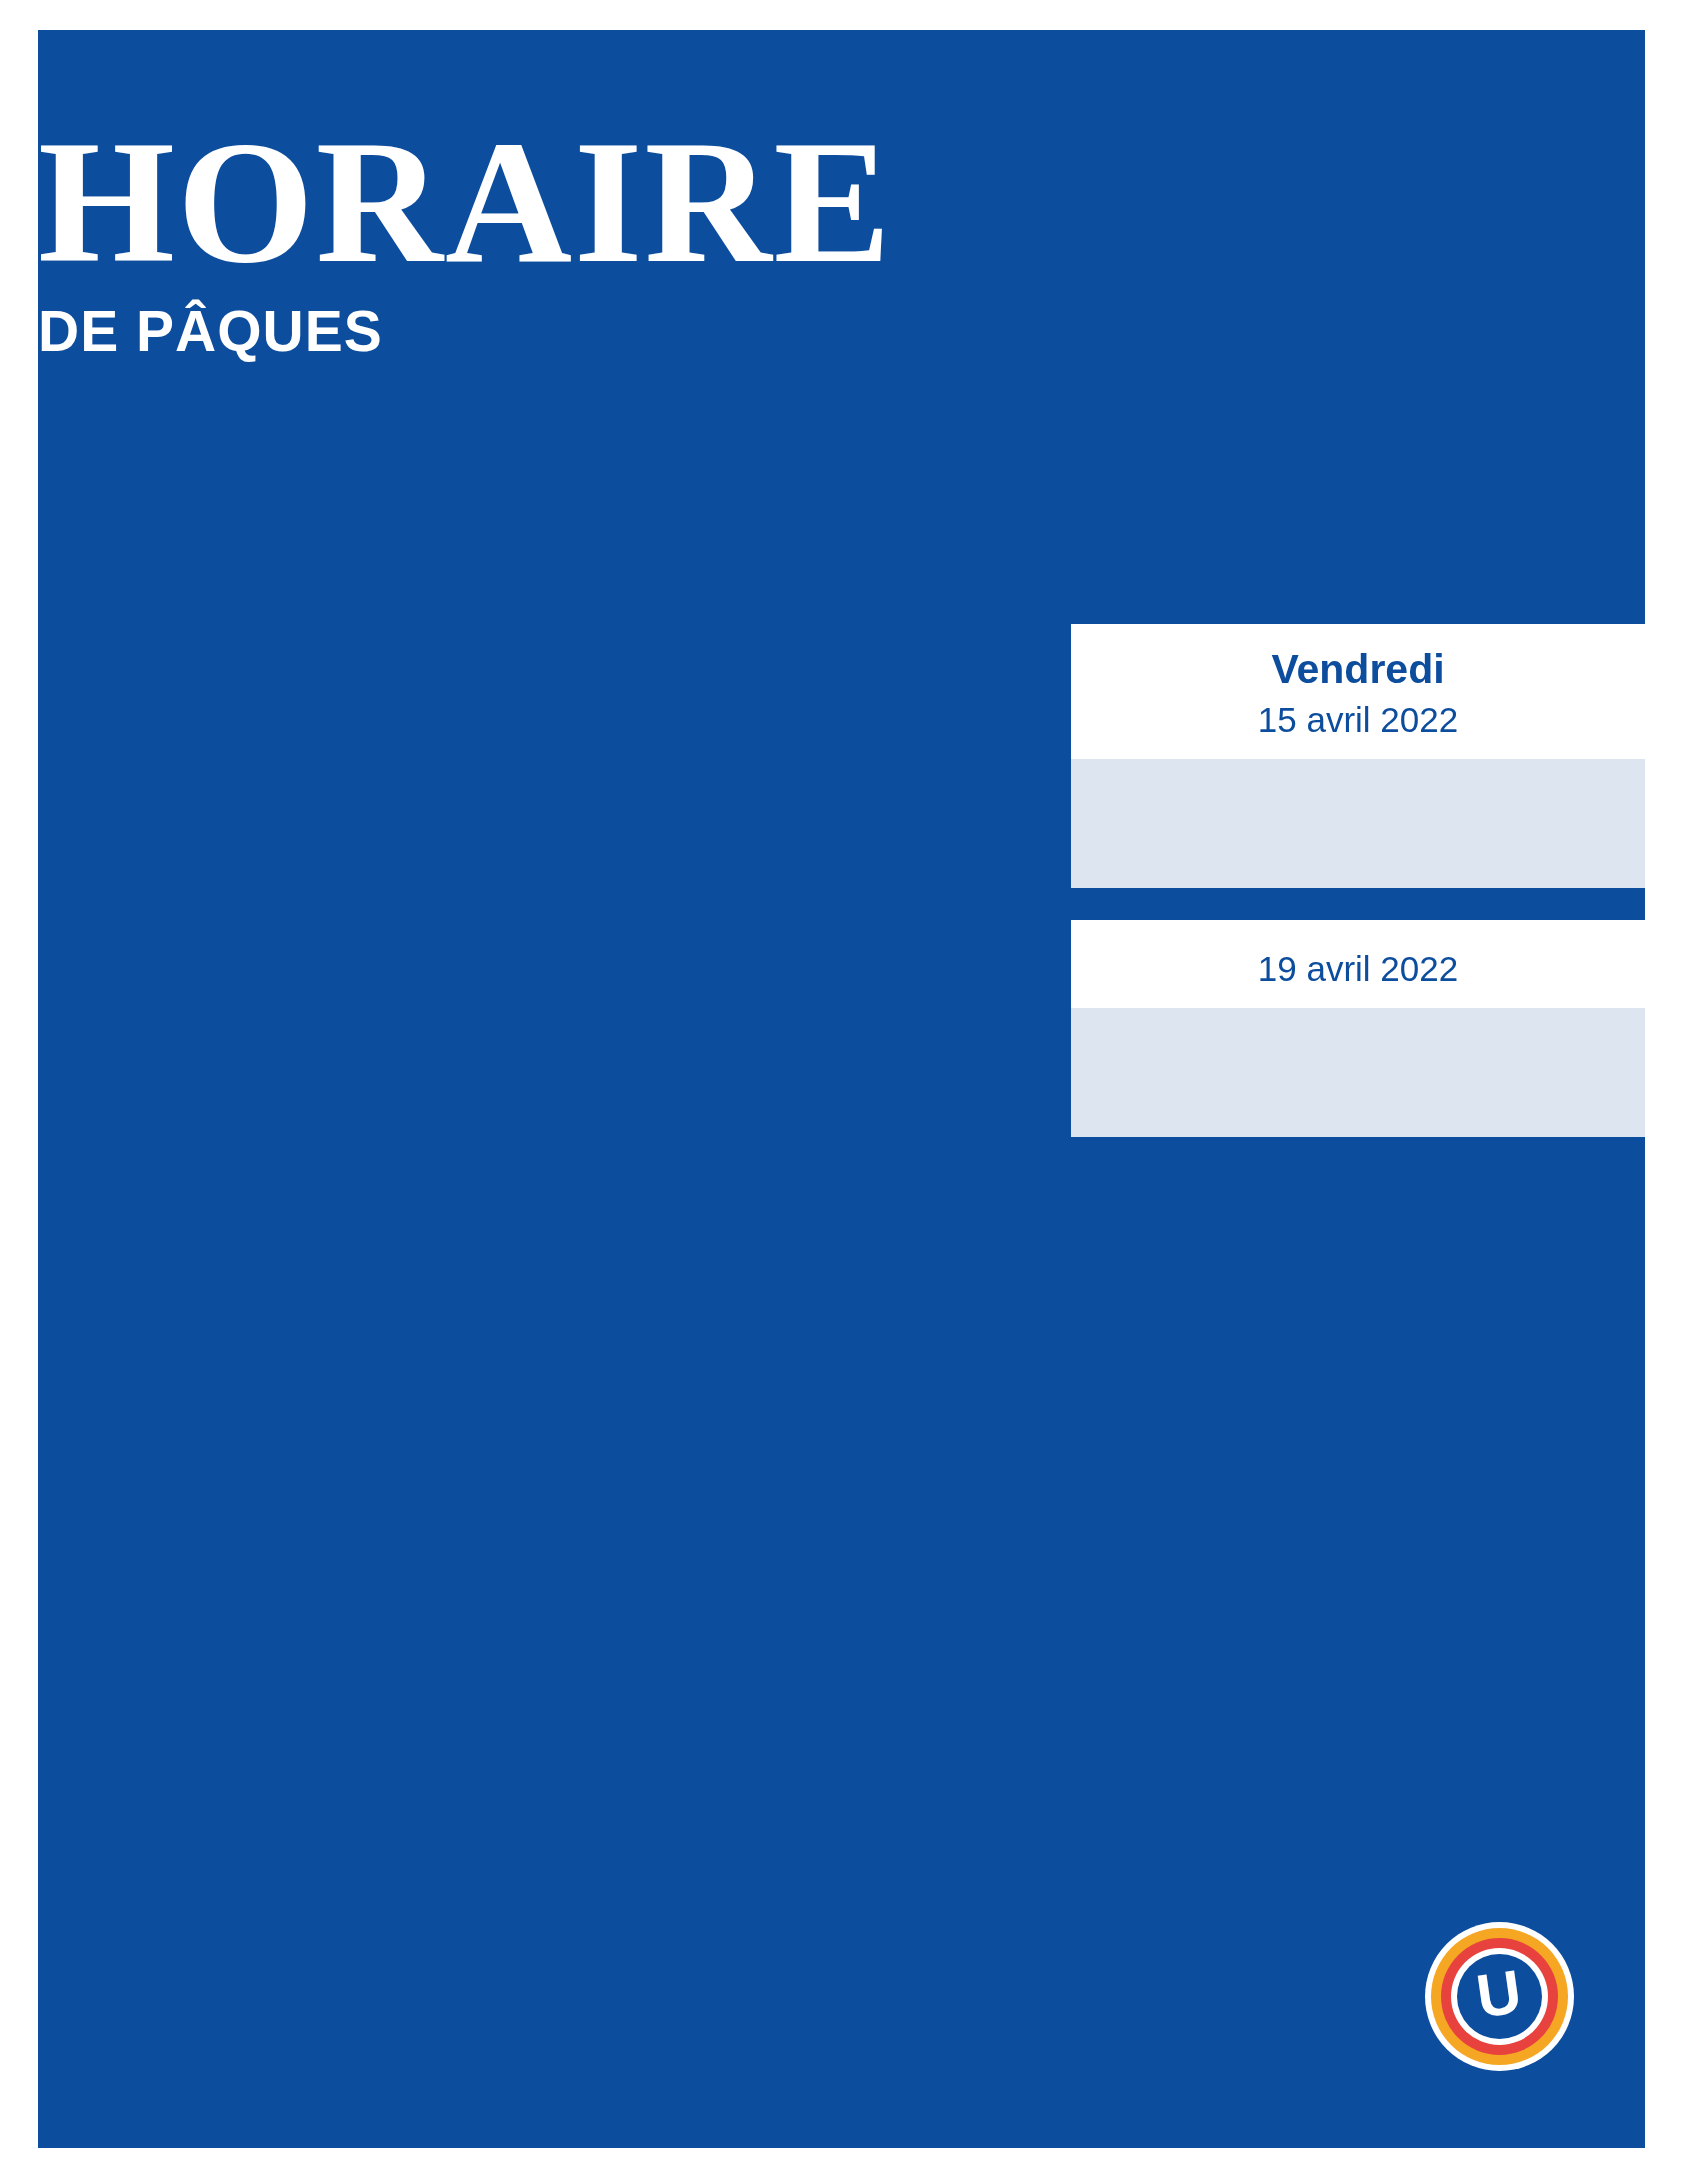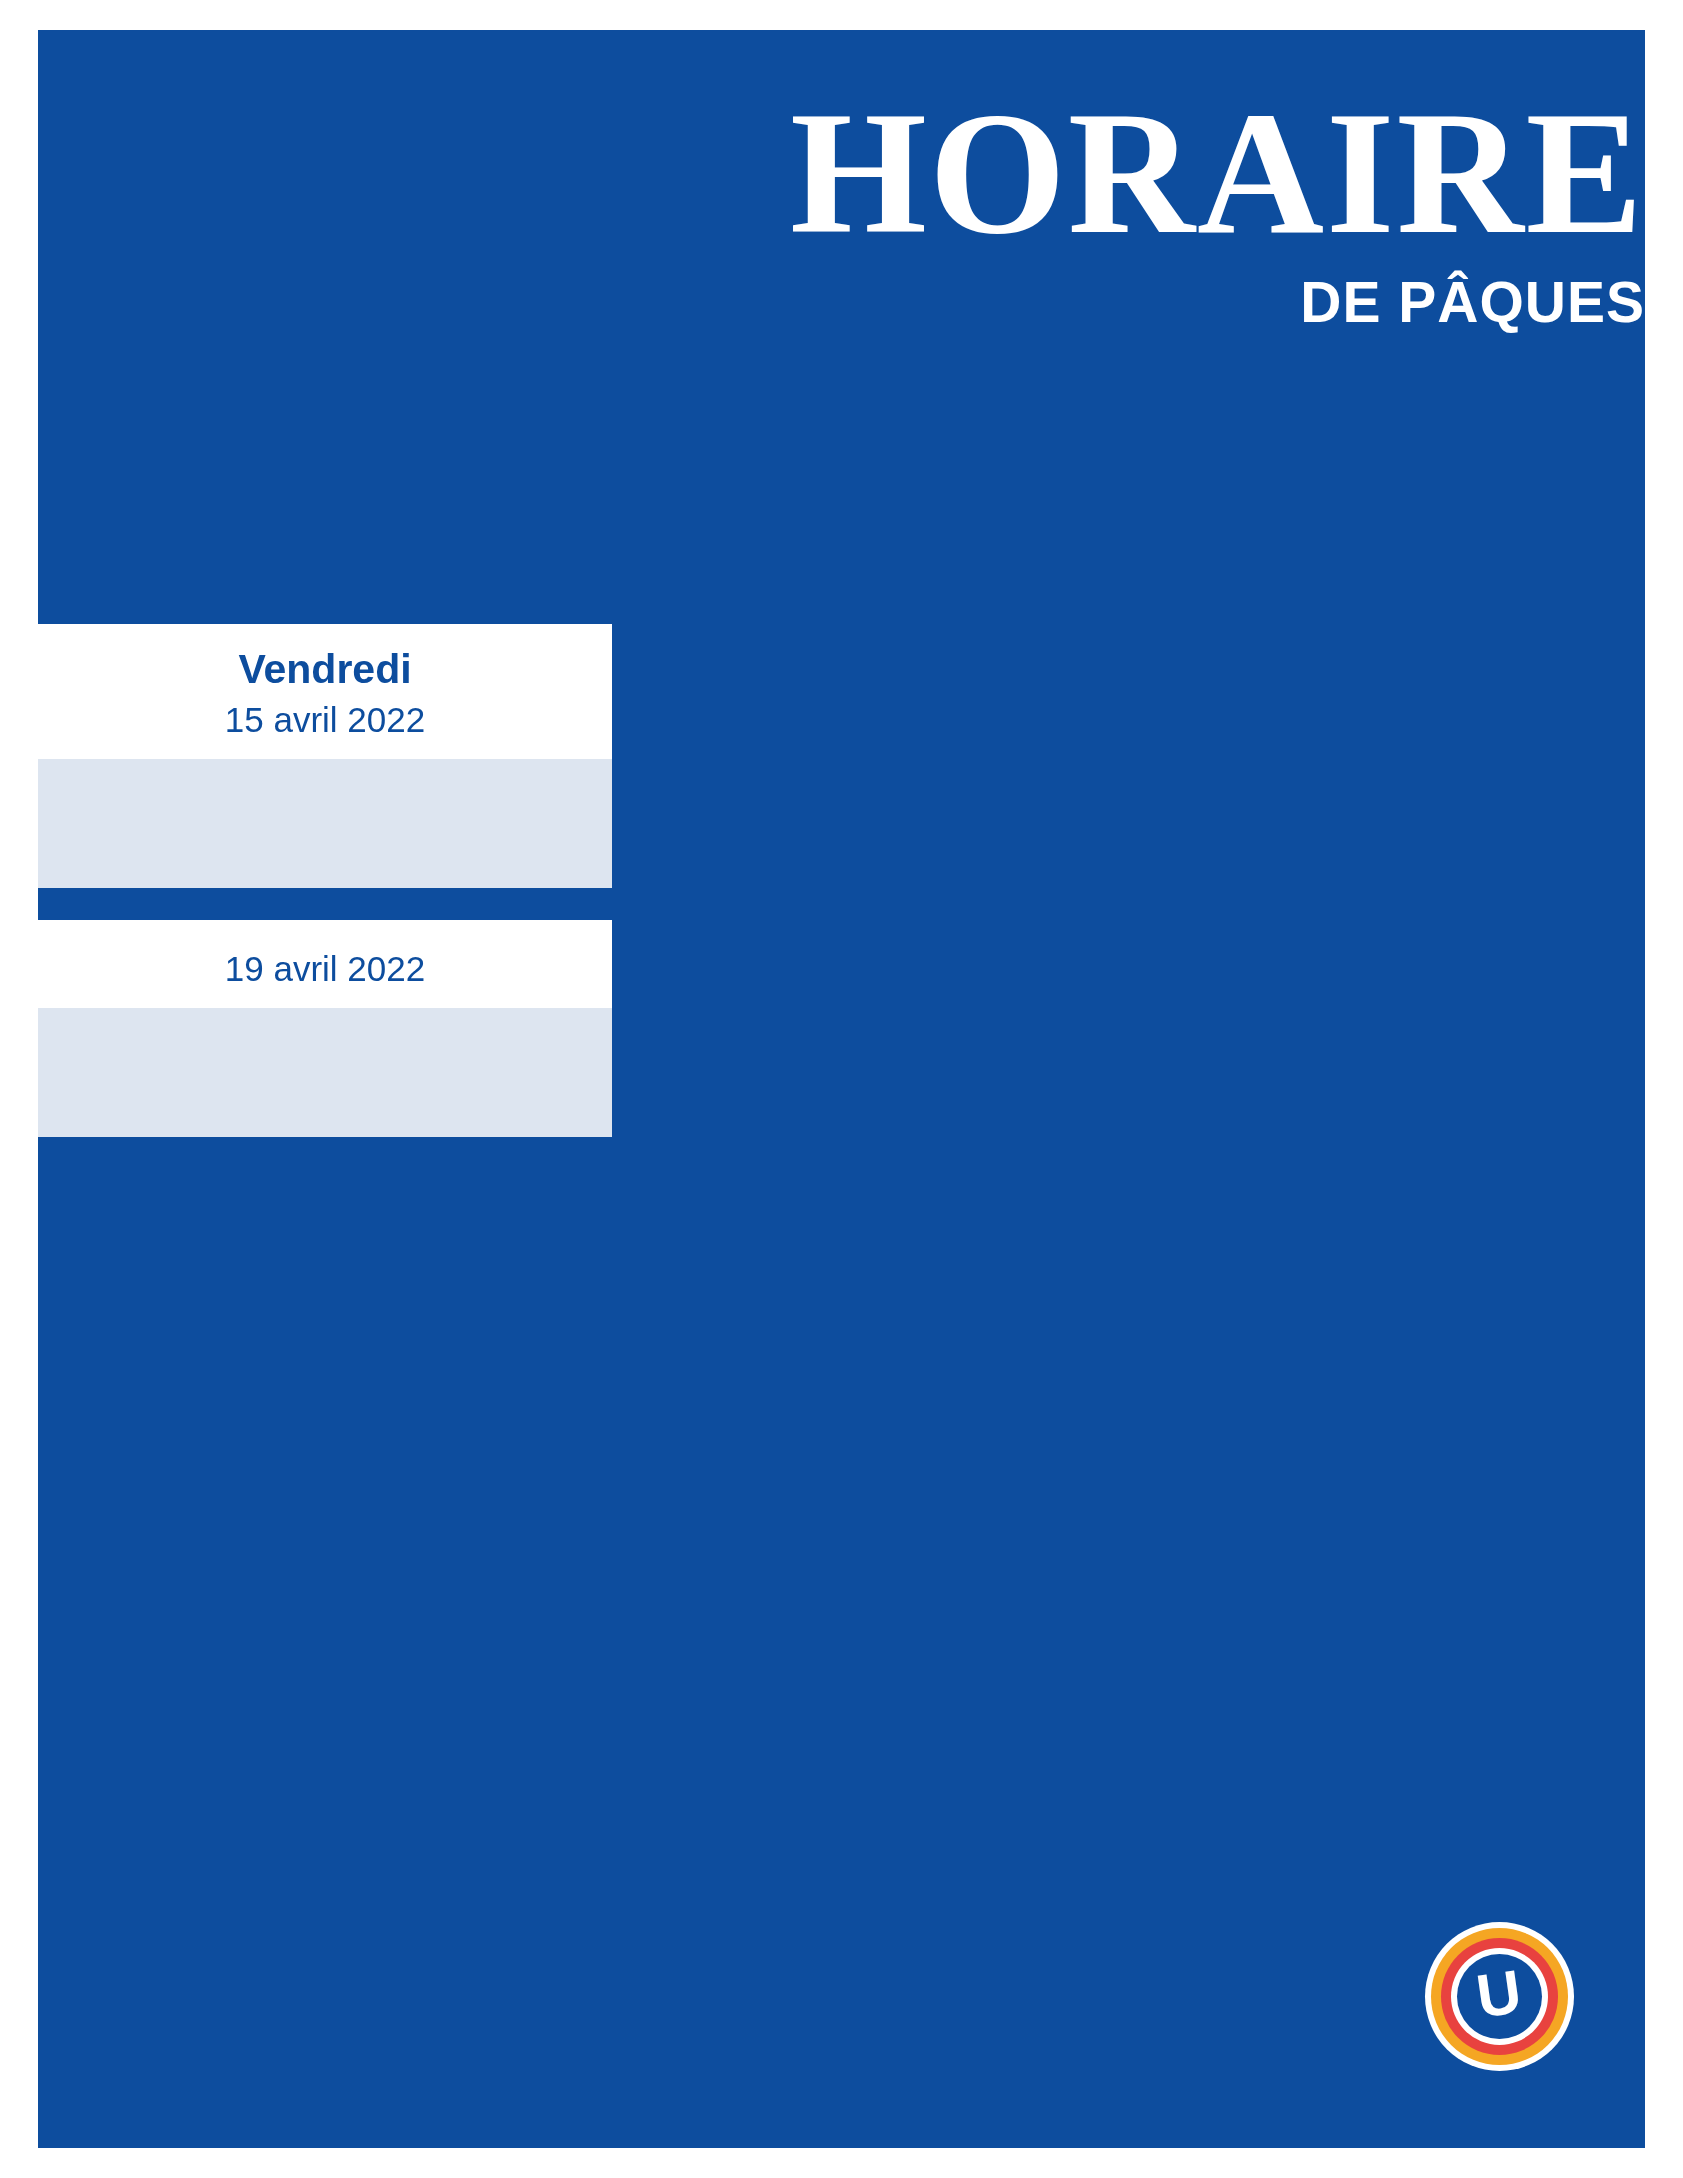--- a/index.html
+++ b/index.html
@@ -28,22 +28,22 @@
     box-sizing: border-box;
     width: 100%;
     height: 100%;
     background: #0d4d9e;
     overflow: hidden;
   }
 
   
   .title-block {
     width: 100%;
-    text-align: right;
-    padding-top: 59px;
+    text-align: left;
+    padding-top: 88px;
   }
 
   .title-main {
     font-family: "Liberation Serif", "DejaVu Serif", serif;
     font-weight: bold;
     font-size: 176px;
     line-height: 0.95;
     letter-spacing: 2px;
     color: #ffffff;
     margin: 0;
@@ -60,21 +60,21 @@
   }
 
   
   .cards {
     position: absolute;
     top: 594px;
     left: 0;
     right: 0;
     display: flex;
     flex-direction: column;
-    align-items: flex-start;
+    align-items: flex-end;
     gap: 32px;
   }
 
   .card {
     width: 574px;
     background: #ffffff;
   }
 
   .card-head {
     background: #ffffff;

